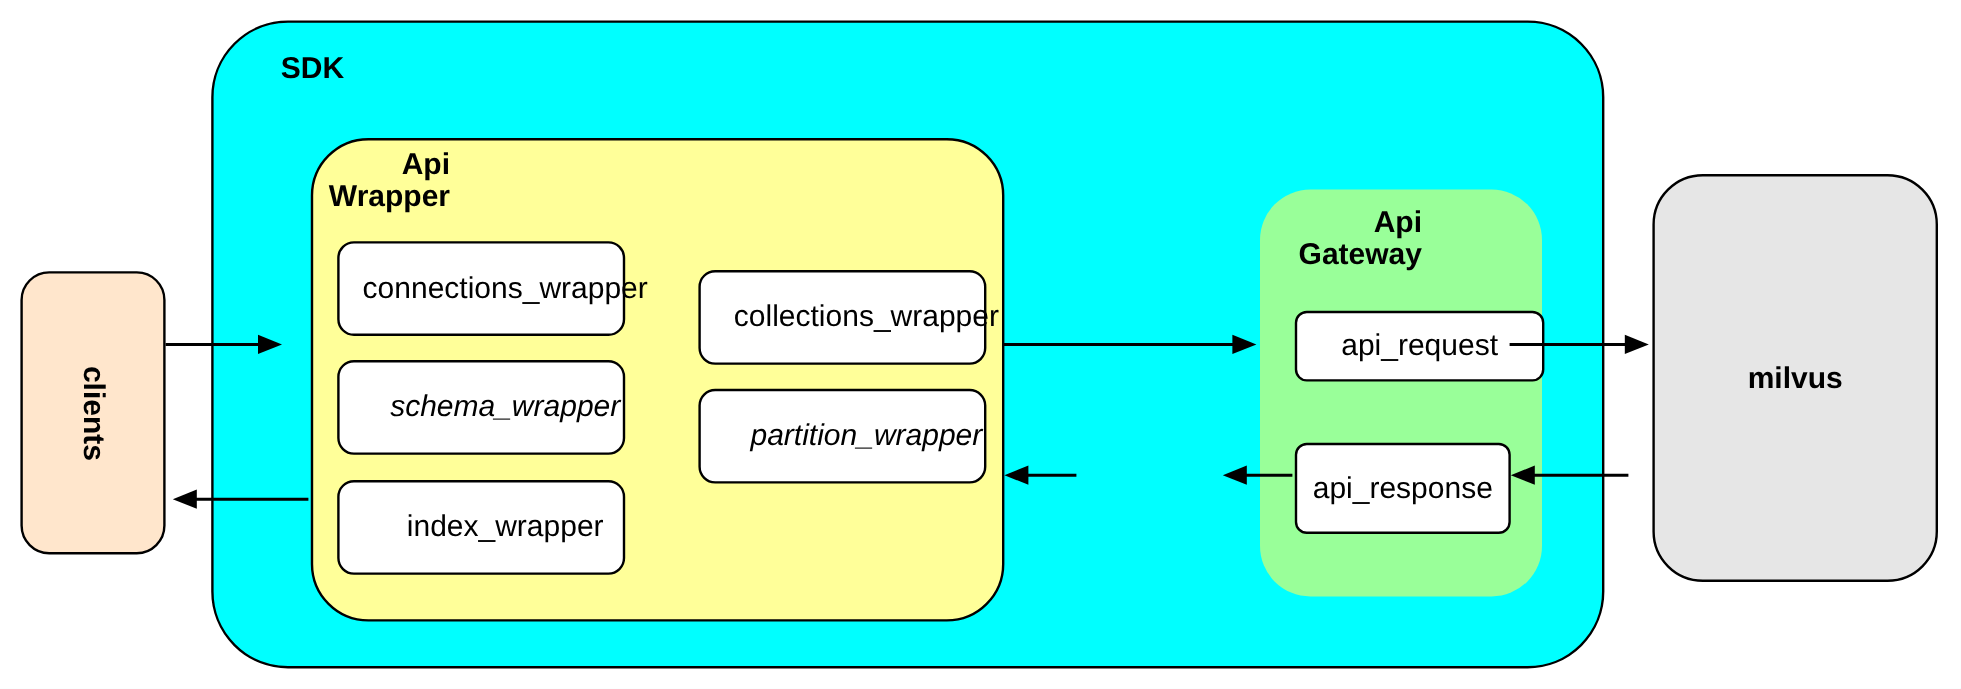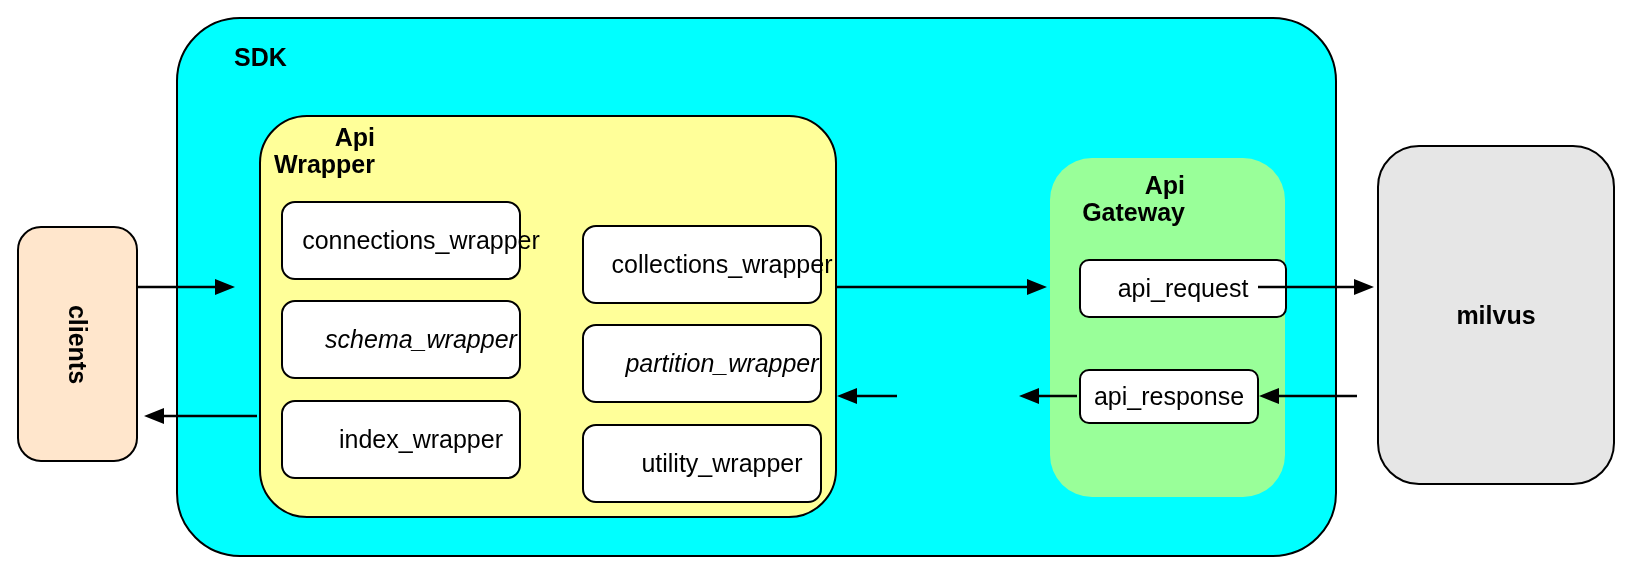--- a/index.html
+++ b/index.html
@@ -83,21 +83,21 @@
     border-radius: 42px;
     background: var(--api_gateway_fill, #99FF99);
     border: none;
   }
   .api-gateway-label { left: 0px; top: 14px; width: 135px; }
   .gateway-node {
     border-radius: 10px;
     background: var(--node_fill, #fff);
   }
   .api-request  { left: 29px; top: 101px; width: 208px; height: 59px; }
-  .api-response { left: 29px; top: 211px; width: 180px; height: 55px; }
+  .api-response { left: 29px; top: 211px; width: 180px; height: 76px; }
 
   
   .milvus {
     left: 1377px; top: 145px; width: 238px; height: 340px;
     border-radius: 42px;
     background: var(--milvus_fill, #E6E6E6);
   }
   .milvus .leaf-label { font-weight: bold; }
 
   
@@ -133,23 +133,20 @@
         <span class="leaf-label">collections_wrapper</span>
       </div>
       <div class="node module col1 row2">
         <span class="leaf-label">schema_wrapper</span>
       </div>
       <div class="node module col2 row2">
         <span class="leaf-label">partition_wrapper</span>
       </div>
       <div class="node module col1 row3">
         <span class="leaf-label">index_wrapper</span>
-      </div>
-      <div class="node module col2 row3">
-        <span class="leaf-label">utility_wrapper</span>
       </div>
     </div>
 
 
     <div class="node api-gateway">
       <div class="container-label two-line api-gateway-label">
         <div>Api</div>
         <div>Gateway</div>
       </div>
       <div class="node gateway-node api-request">

